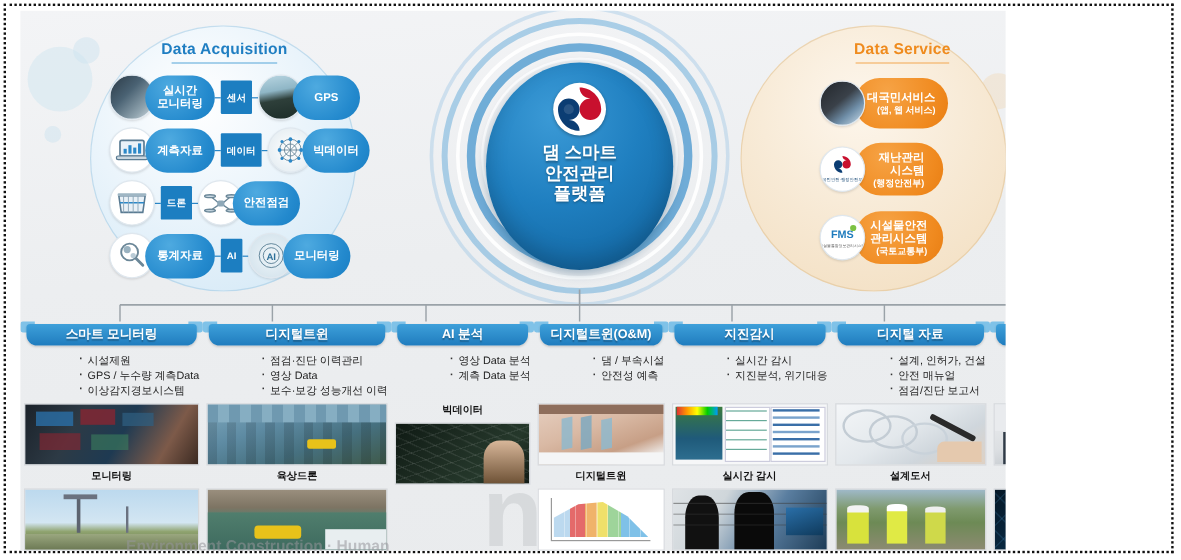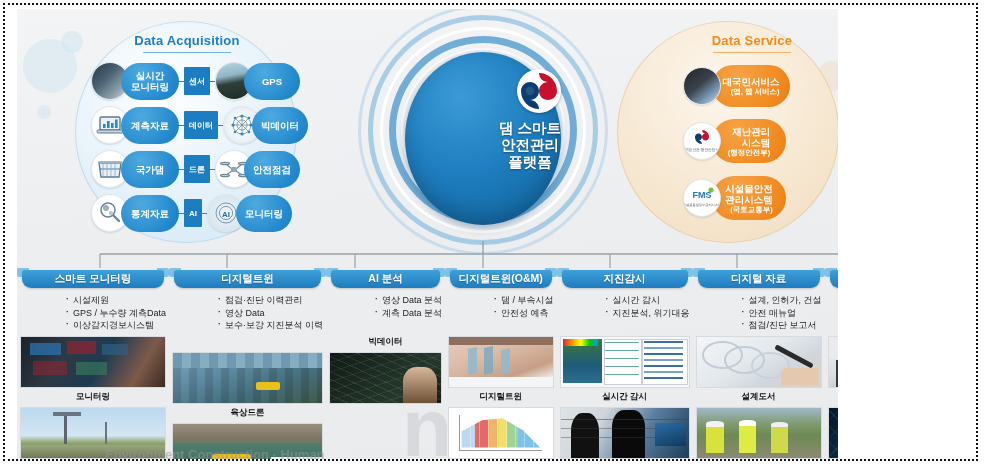--- a/index.html
+++ b/index.html
@@ -30,21 +30,21 @@
 
   .sec-title{position:absolute;text-align:center;font-weight:bold;font-size:13px;letter-spacing:.2px;}
   .sec-title .underline{display:block;height:1px;margin:4px auto 0;width:88px;}
 
   
   .rings{position:absolute;left:341px;top:-4px;width:250px;height:250px;}
   .ring{position:absolute;border-radius:50%;box-sizing:border-box;}
   .core{position:absolute;left:47px;top:47px;width:156px;height:156px;border-radius:50%;
     background:radial-gradient(circle at 36% 26%,#3b9ad6 0%,#1f7fc0 45%,#0f5f99 100%);
     box-shadow:0 3px 9px rgba(10,60,100,.35), inset 0 -8px 18px rgba(0,0,0,.18);
-    display:flex;flex-direction:column;align-items:flex-end;justify-content:flex-start;padding-top:17px;}
+    display:flex;flex-direction:column;align-items:center;justify-content:flex-start;padding-top:17px;}
   .core-emblem{width:44px;height:44px;border-radius:50%;background:#fff;position:relative;overflow:hidden;
     box-shadow:0 1px 3px rgba(0,0,0,.3);}
   .core-title{margin-top:7px;color:#fff;font-weight:bold;font-size:14.5px;line-height:17px;text-align:center;
     text-shadow:0 1px 2px rgba(0,0,0,.35);}
 
   
   .row{position:absolute;height:38px;display:flex;align-items:center;}
   .ic{width:36px;height:36px;border-radius:50%;background:#fff;border:1px solid #dfe7ee;
     overflow:hidden;position:relative;flex:0 0 auto;box-shadow:0 1px 2px rgba(0,0,0,.12);}
   .pill{height:37px;min-width:56px;border-radius:19px;display:flex;align-items:center;justify-content:center;
@@ -181,23 +181,20 @@
         <div class="ic" style="background:#fff;">
           <svg width="36" height="36" viewBox="0 0 36 36">
             <path d="M7 12h22l-2 14H9z" fill="#e9f1f7" stroke="#5a7b92" stroke-width="1.3"></path>
             <path d="M8 18h20" stroke="#2b88c8" stroke-width="1.2"></path>
             <g stroke="#8fa9bb" stroke-width=".8">
               <path d="M11 12v14M15 12v14M19 12v14M23 12v14"></path>
               </g>
             <rect x="6" y="10" width="24" height="2.4" rx="1" fill="#9fb6c4"></rect>
           </svg>
         </div>
-        <div class="pill blue" style="margin-left:-8px;width:58px;z-index:2;">
-          <span>국가댐</span>
-        </div>
         <div class="dash"></div>
         <div class="tagbox">드론</div>
         <div class="dash"></div>
         <div class="ic" style="background:#fff;">
           <svg width="36" height="36" viewBox="0 0 36 36">
             <g stroke="#6b8798" stroke-width="1.2" fill="none">
               <path d="M10 13l6 5M26 13l-6 5M10 24l6-4M26 24l-6-4"></path>
               <ellipse cx="9" cy="12.5" rx="4.5" ry="1.2" fill="#c7d7e1"></ellipse>
               <ellipse cx="27" cy="12.5" rx="4.5" ry="1.2" fill="#c7d7e1"></ellipse>
               <ellipse cx="9" cy="24.5" rx="4.5" ry="1.2" fill="#c7d7e1"></ellipse>
@@ -359,23 +356,23 @@
         <div class="tab">
           <div class="wing-l"></div>
           <div class="wing-r"></div>
           <div class="ribbon">
               <span>디지털트윈</span>
             </div>
         </div>
         <ul class="bullets">
           <li>점검·진단 이력관리</li>
           <li>영상 Data</li>
-          <li>보수·보강 지진분석 이력</li>
-        </ul>
-        <div class="thumbwrap" style="margin-top:20px;">
+          <li>보수·보강 성능개선 이력</li>
+        </ul>
+        <div class="thumbwrap" style="margin-top:4px;">
           <div class="thumb" style="background:linear-gradient(160deg,#7fa8bd 0%,#5e8ba3 35%,#46707f 65%,#3f5a4a 100%);">
             <div style="position:absolute;left:0;top:0;width:100%;height:30%;background:repeating-linear-gradient(90deg,#6f99b0 0 9px,#86aec2 9px 18px)"></div>
             <div style="position:absolute;left:0;top:30%;width:100%;height:70%;background:repeating-linear-gradient(90deg,rgba(0,0,0,.12) 0 8px,transparent 8px 16px)"></div>
             <div style="position:absolute;left:56%;top:58%;width:16%;height:16%;background:#e8c21a;border-radius:2px"></div>
           </div>
           <div class="cap">육상드론</div>
         </div>
         <div class="thumbwrap" style="margin-top:4px;">
           <div class="thumb" style="background:linear-gradient(180deg,#9a8f7e 0%,#7d7463 30%,#5f7e6e 45%,#4e7f72 100%);">
             <div style="position:absolute;left:0;top:38%;width:100%;height:62%;background:linear-gradient(180deg,#507e6d,#3e6b5f)"></div>

